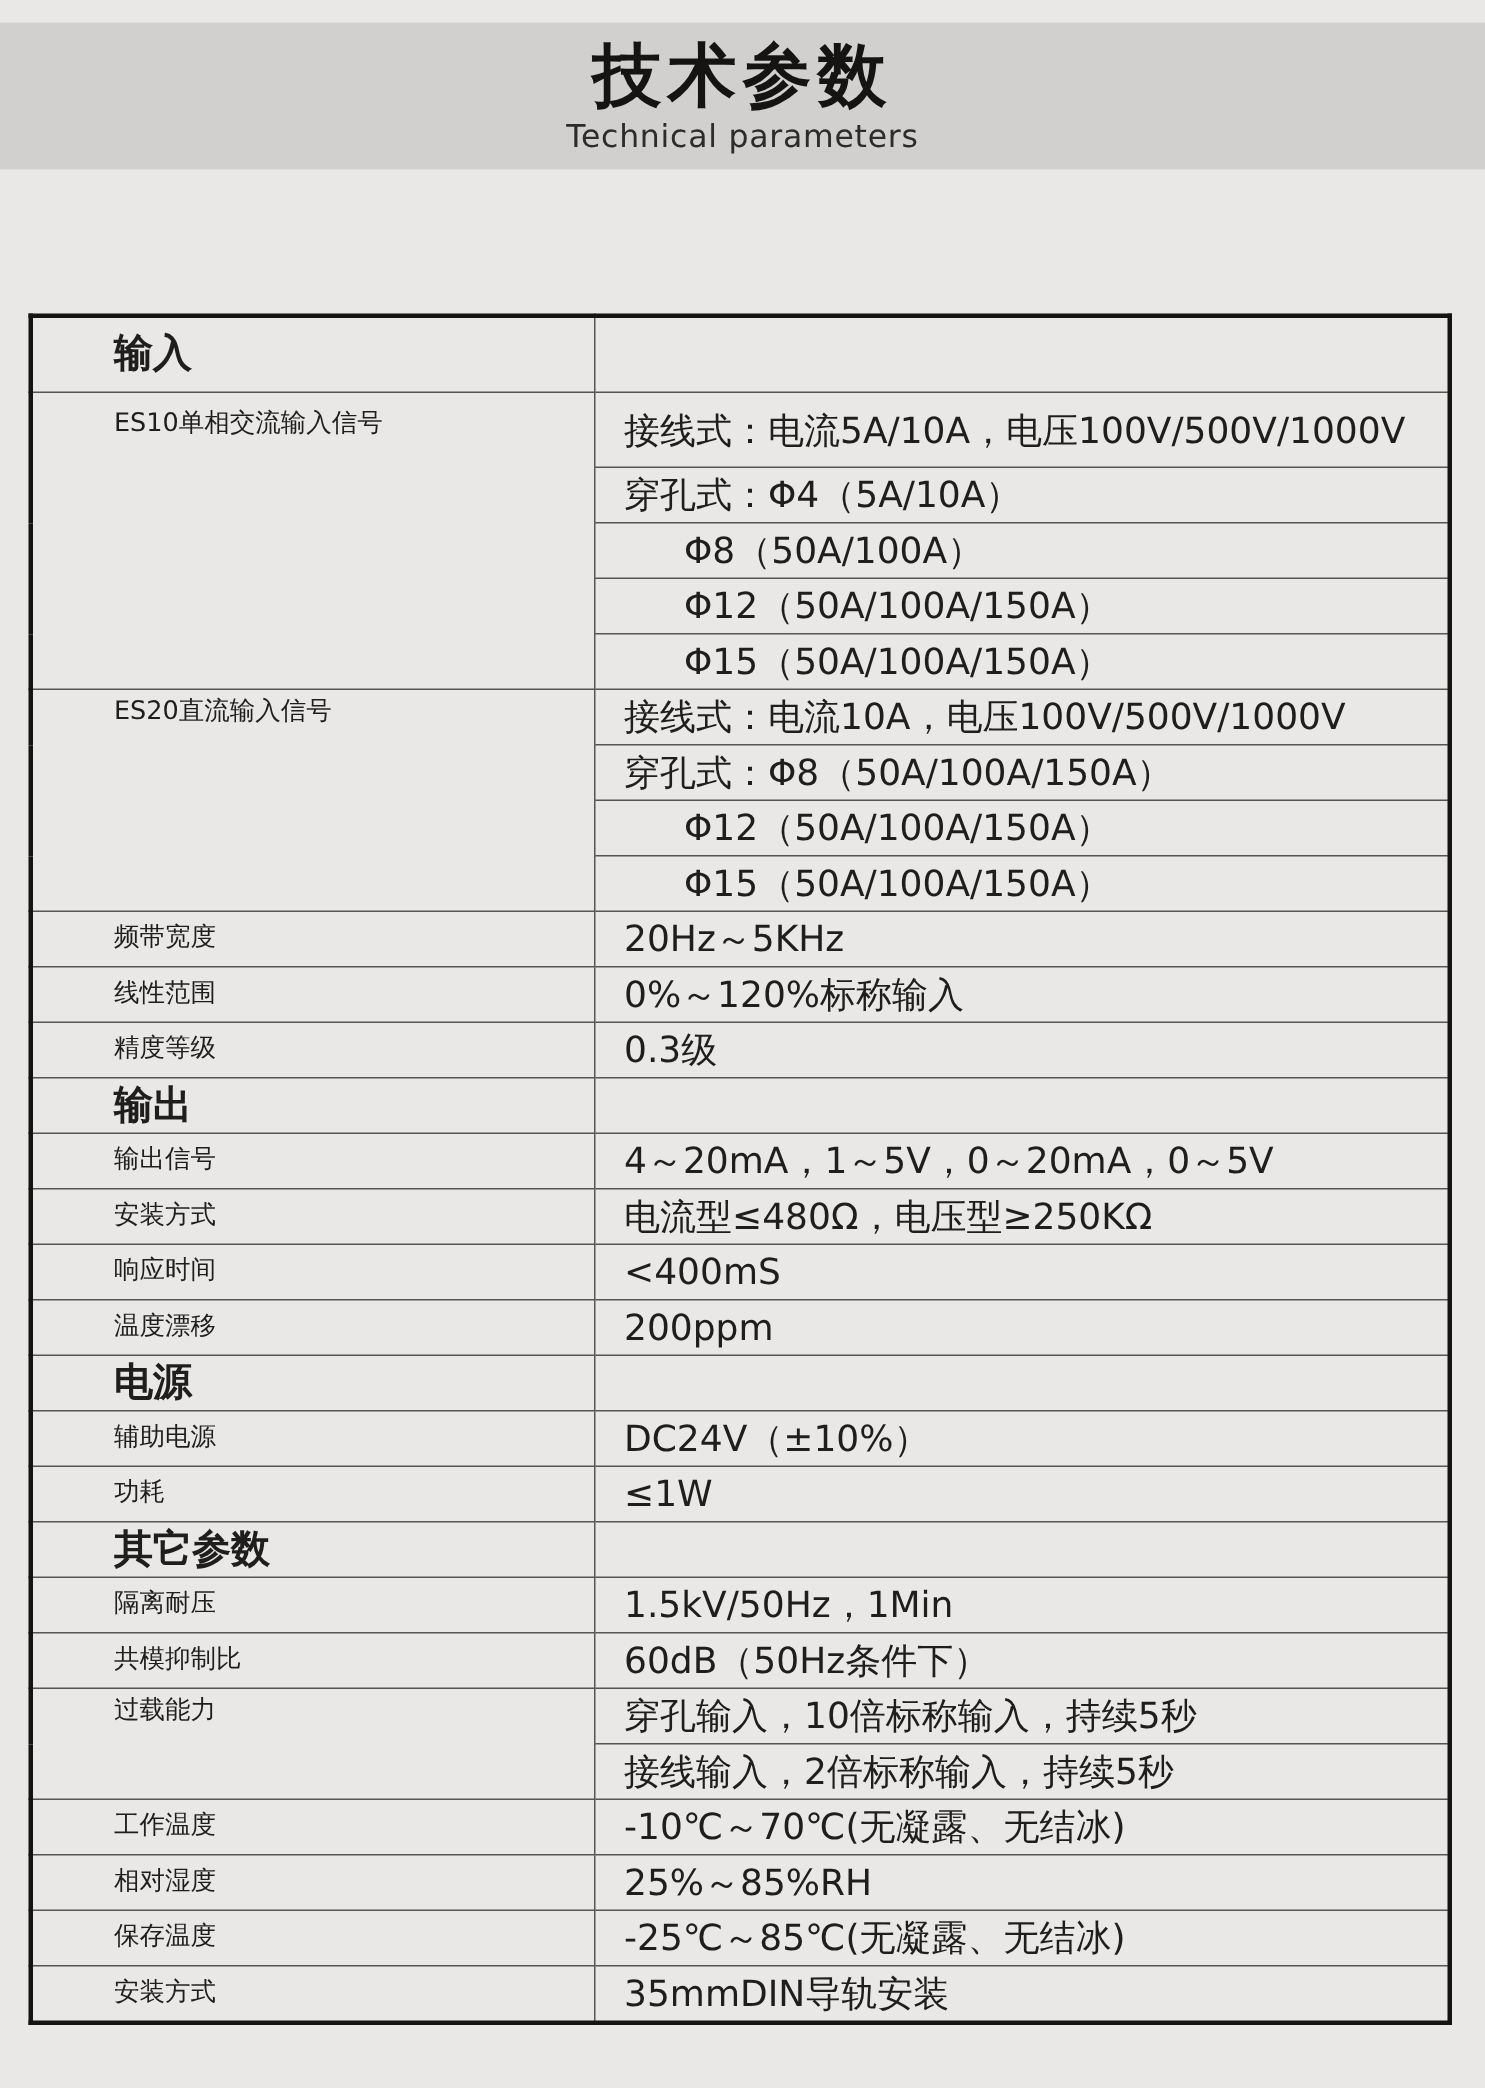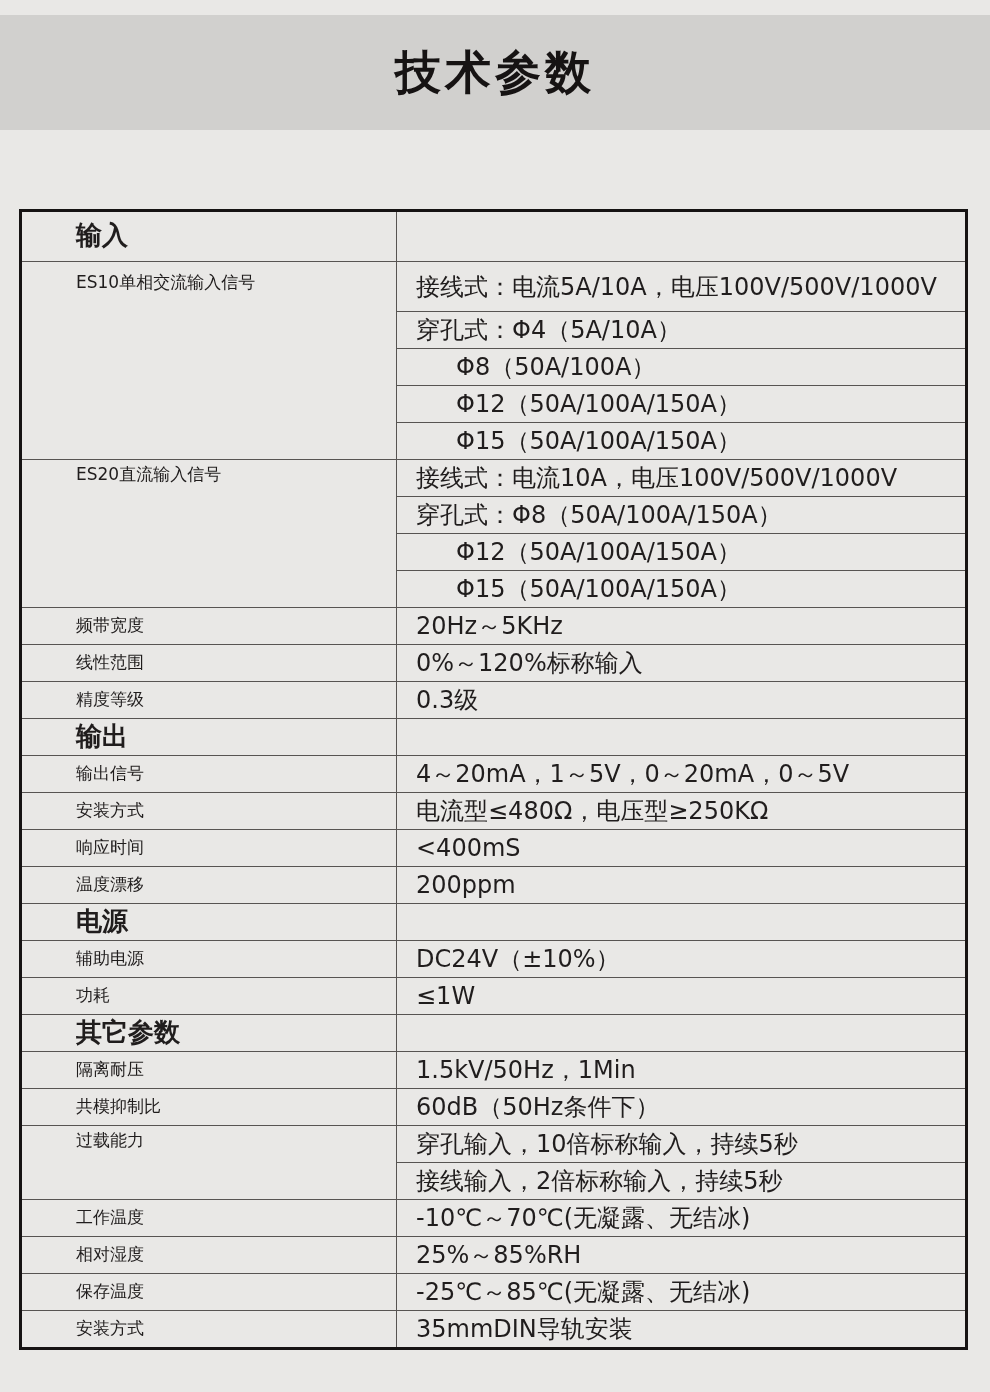--- a/index.html
+++ b/index.html
@@ -13,21 +13,21 @@
     background: #e9e8e6;
     font-family: "DejaVu Sans", "Liberation Sans", sans-serif;
     color: #201d1d;
     overflow: hidden;
   }
   .title-band {
     position: absolute;
     top: 15px;
     left: 0;
     width: 100%;
-    height: 115px;
+    height: 98px;
     background: #d1d0ce;
     display: flex;
     flex-direction: column;
     align-items: center;
     justify-content: center;
   }
   .page-title {
     font-size: 46px;
     font-weight: bold;
     letter-spacing: 4px;
@@ -68,20 +68,21 @@
   td.value { padding-left: 19px; }
   td.value.indent { padding-left: 59px; }
   td.merged { vertical-align: top; padding-top: 4px; }
   tr.tall td.merged { padding-top: 10px; }
 </style>
 </head>
 <body>
 
 <div class="title-band">
   <div class="page-title">技术参数</div>
+  <div class="page-subtitle">Technical parameters</div>
 </div>
 
 <table class="spec">
   <colgroup>
     <col class="col-param">
     <col class="col-value">
   </colgroup>
   <tbody id="spec-body">
       <tr class="tall">
         <td class="param section">输入</td>

